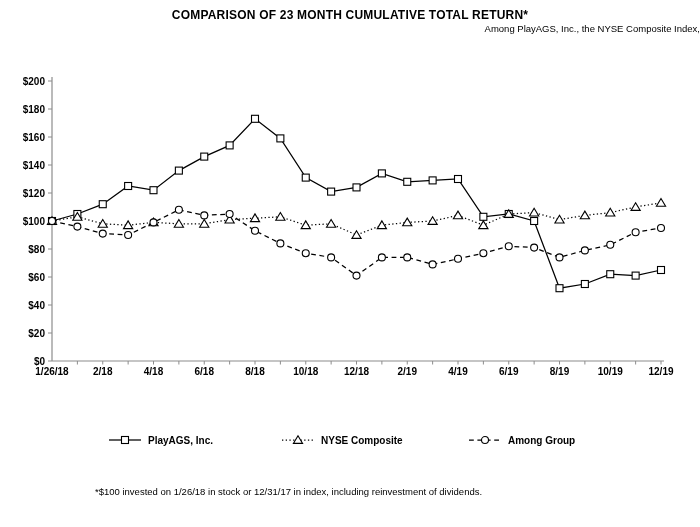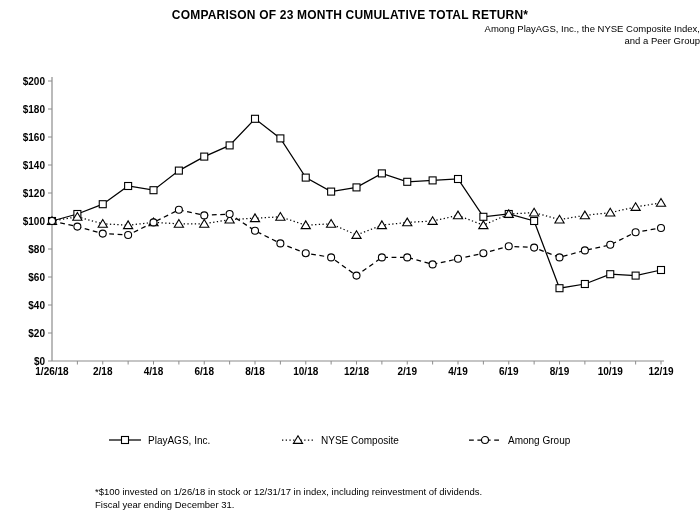--- a/index.html
+++ b/index.html
@@ -5,31 +5,30 @@
   html,body{margin:0;padding:0;background:#fff;}
   .page{position:relative;width:700px;height:527px;background:#ffffff;overflow:hidden;
         font-family:"Liberation Sans",sans-serif;color:#000;}
   .title{position:absolute;top:8px;left:0;width:700px;text-align:center;
          font-size:12px;font-weight:bold;letter-spacing:.2px;}
   .subtitle{position:absolute;top:23px;left:0;width:700px;text-align:right;
             font-size:9.5px;line-height:12px;}
   #chart{position:absolute;left:0;top:0;}
   #chart text{font-family:"Liberation Sans",sans-serif;font-size:10px;font-weight:bold;fill:#000;}
   .legend-item{position:absolute;top:433px;height:14px;display:flex;align-items:center;
-               gap:6px;font-size:10px;font-weight:normal;white-space:nowrap;}
+               gap:6px;font-size:10px;font-weight:bold;white-space:nowrap;}
   .footnote{position:absolute;left:95px;top:485px;font-size:9.5px;line-height:13px;}
 </style>
 </head>
 <body>
 
 <div class="page">
   <div class="title">COMPARISON OF 23 MONTH CUMULATIVE TOTAL RETURN*</div>
   <div class="subtitle">
     <div>Among PlayAGS, Inc., the NYSE Composite Index,</div>
-    <div>and a Peer Group</div>
   </div>
 
   <svg id="chart" width="700" height="527">
       <line x1="52" y1="77" x2="52" y2="361" stroke="#8c8c8c" stroke-width="1.2"></line>
       <line x1="52" y1="361" x2="664" y2="361" stroke="#8c8c8c" stroke-width="1.2"></line>
       <line x1="48" y1="81" x2="52" y2="81" stroke="#8c8c8c" stroke-width="1"></line>
       <text x="45" y="84.5" text-anchor="end">$200</text>
       <line x1="48" y1="109" x2="52" y2="109" stroke="#8c8c8c" stroke-width="1"></line>
       <text x="45" y="112.5" text-anchor="end">$180</text>
       <line x1="48" y1="137" x2="52" y2="137" stroke="#8c8c8c" stroke-width="1"></line>
@@ -186,15 +185,14 @@
         <svg width="34" height="12">
           <line x1="1" y1="6" x2="33" y2="6" stroke="#000000" stroke-width="1.25" stroke-dasharray="4.8 3.6"></line>
           <circle cx="17" cy="6" r="3.5" fill="#ffffff" stroke="#000000" stroke-width="1.1"></circle>
         </svg>
         <span>Among Group</span>
       </div>
     </div>
 
   <div class="footnote">
     <div>*$100 invested on 1/26/18 in stock or 12/31/17 in index, including reinvestment of dividends.</div>
-    <div>Fiscal year ending December 31.</div>
   </div>
 </div>
 
 </body></html>

